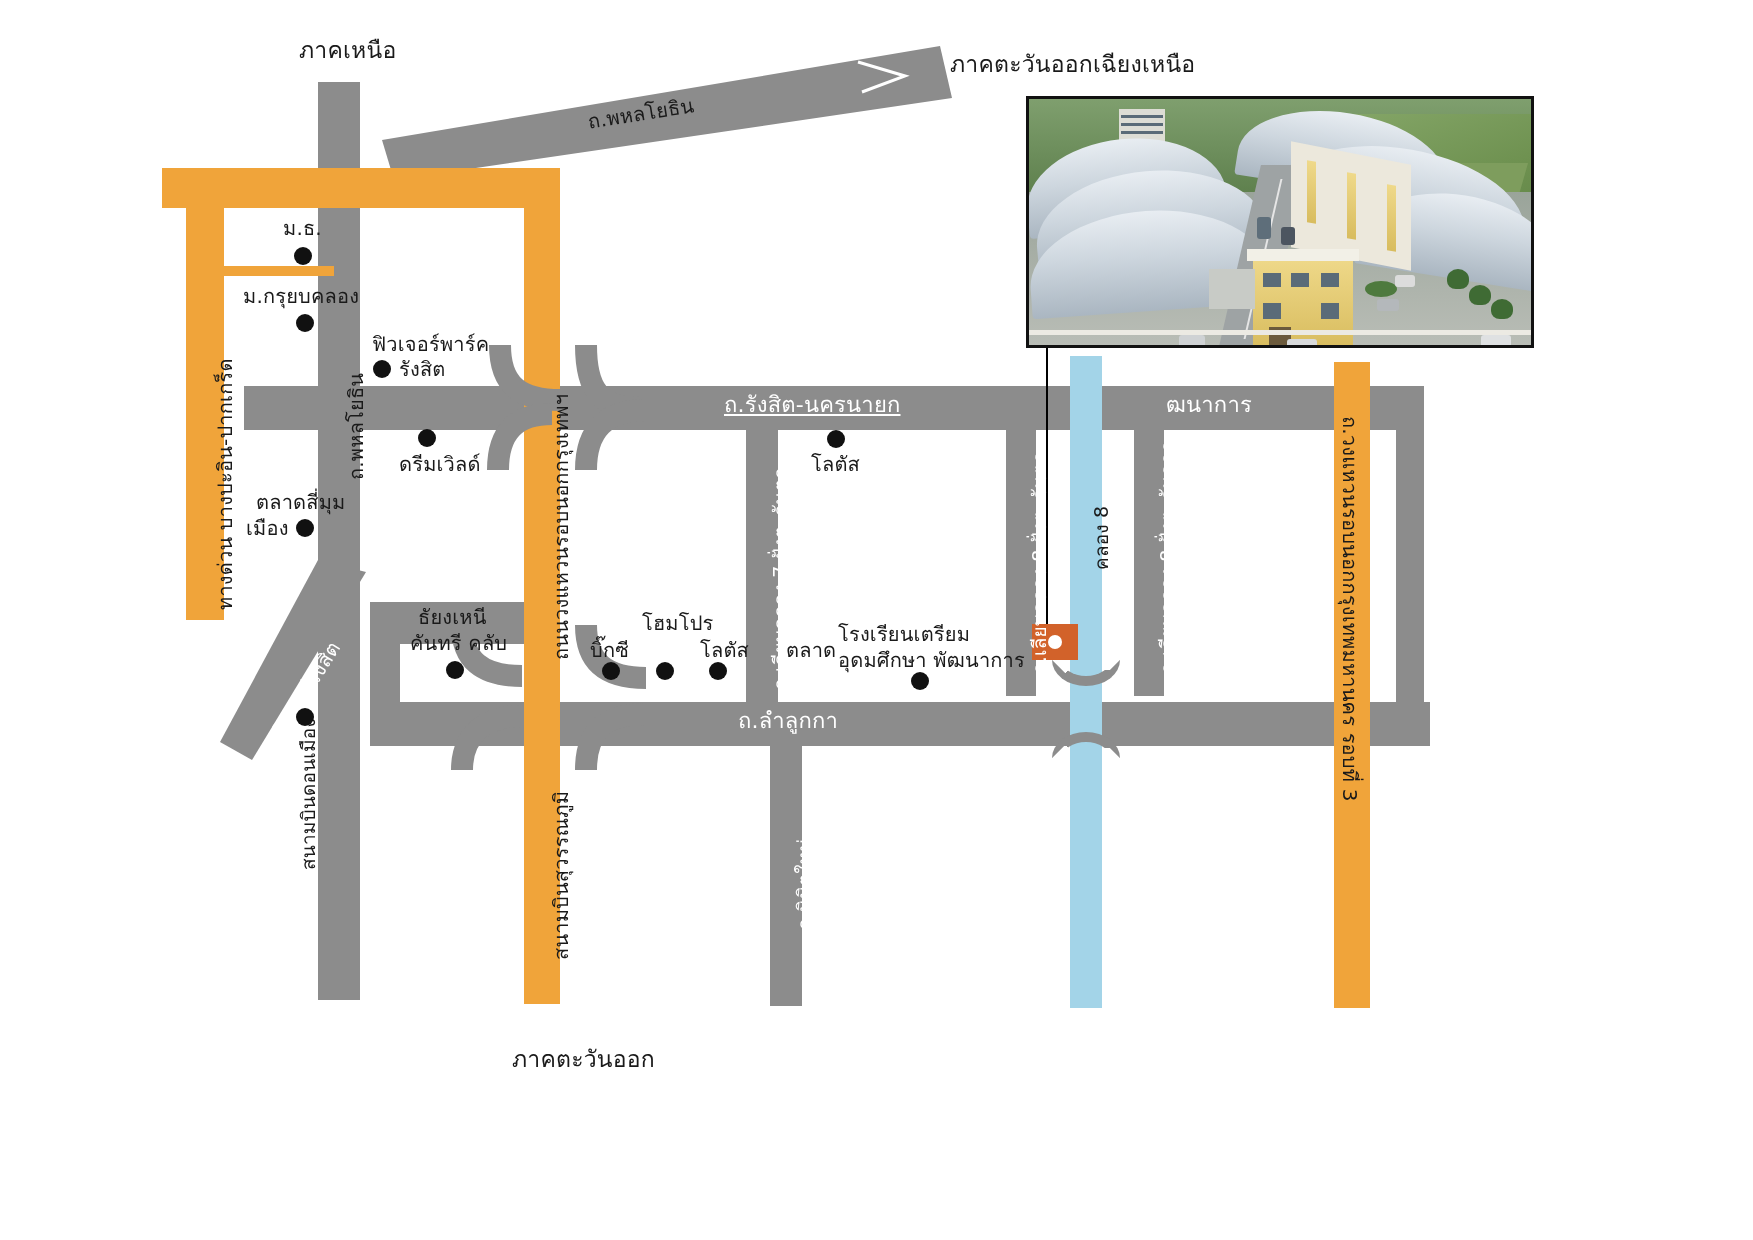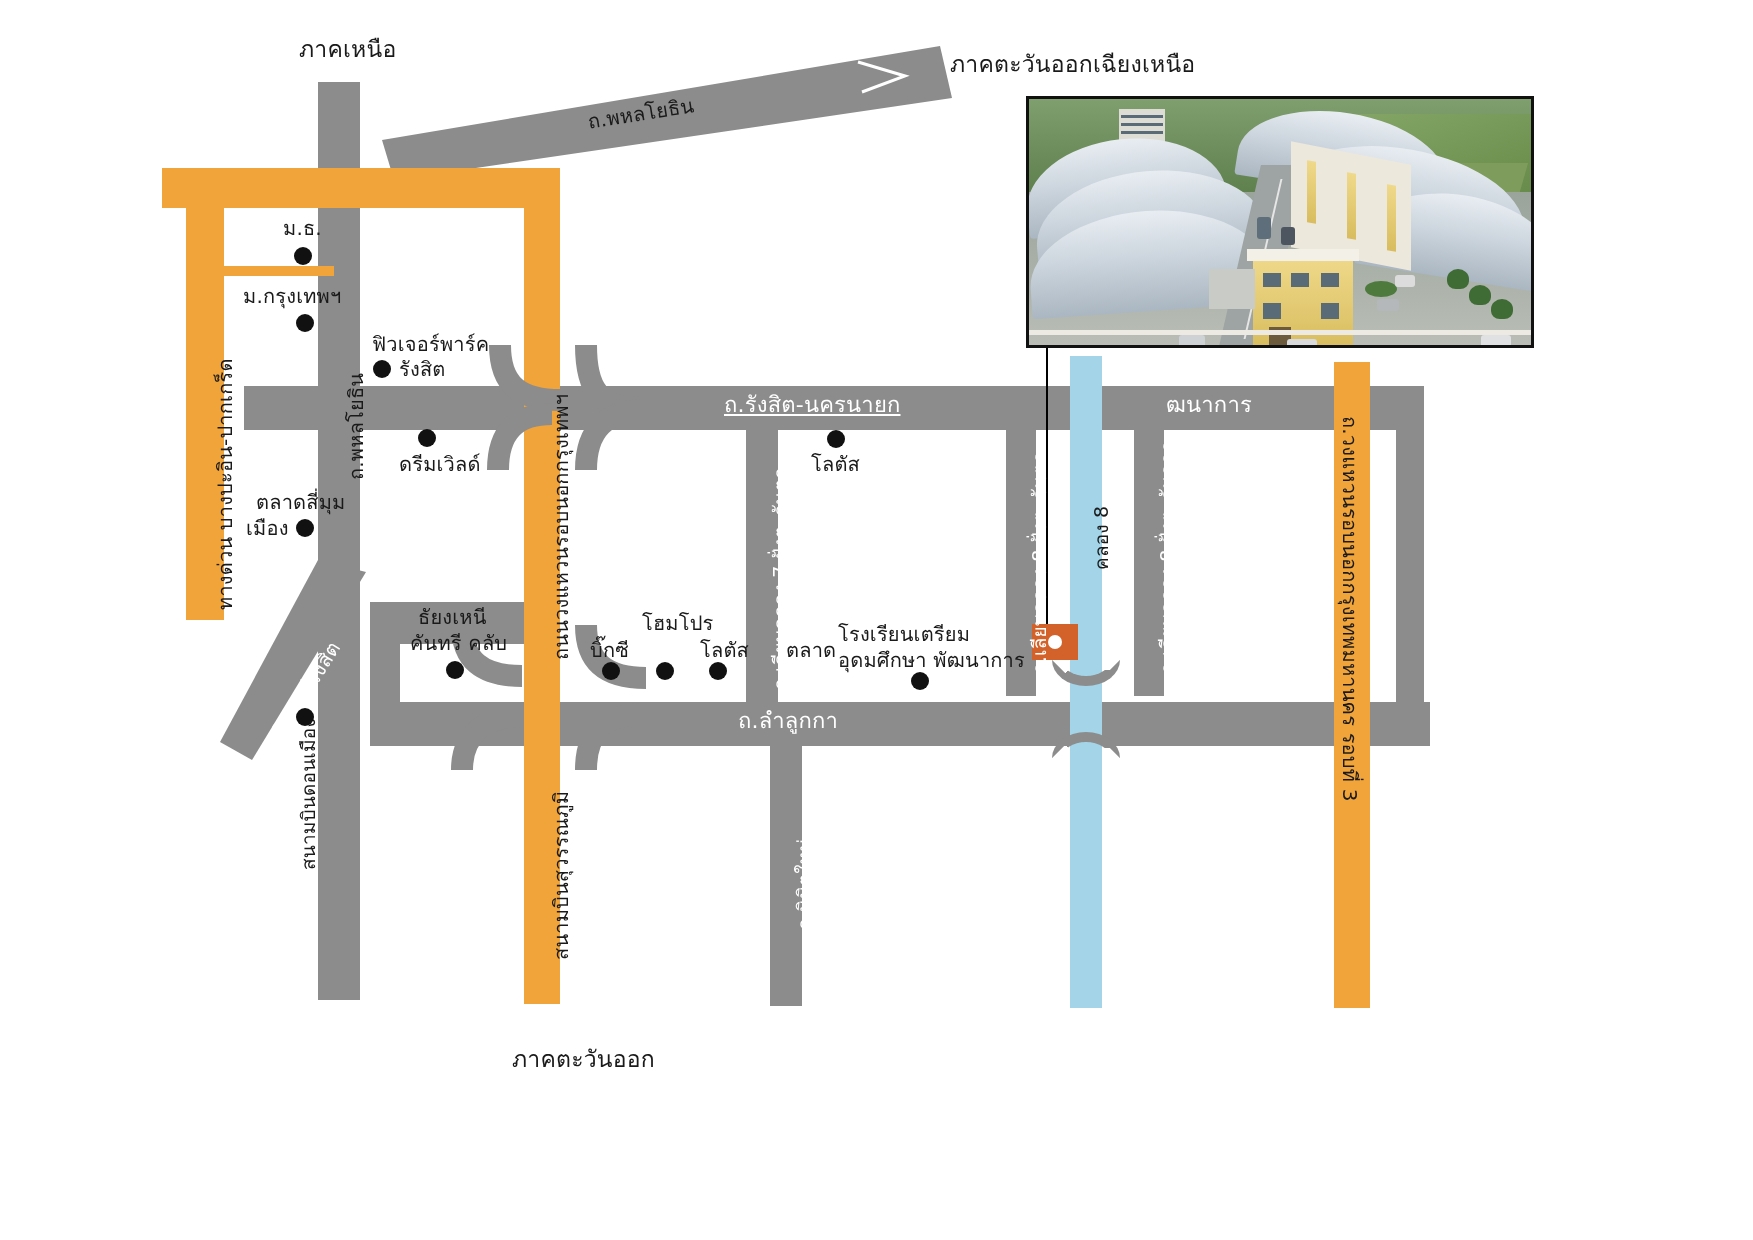--- a/index.html
+++ b/index.html
@@ -168,21 +168,21 @@
       <path d="M586,770 C586,730 606,714 646,714"></path>
       <path d="M462,770 C462,734 486,716 522,716"></path>
     </g>
   </svg>
 
   <div class="leader" style="left:1046px; top:348px; width:2px; height:292px;"></div>
   <div class="sitemark" style="left:1032px; top:624px; width:46px; height:36px;">
     <i></i>
   </div>
 
-  <div class="lbl big" style="left:299px; top:36px;font-family:Liberation Serif, serif;">ภาคเหนือ</div>
+  <div class="lbl big" style="left:299px; top:36px;">ภาคเหนือ</div>
 
   <div class="lbl big" style="left:950px; top:50px;">ภาคตะวันออกเฉียงเหนือ</div>
 
   <div class="lbl big" style="left:512px; top:1045px;">ภาคตะวันออก</div>
 
   <div class="lbl onroad" style="left:1166px; top:392px;">ฒนาการ</div>
 
   <div class="lbl" style="left:586px; top:110px; transform: rotate(-9deg); transform-origin:0 0;">ถ.พหลโยธิน</div>
 
   <div class="lbl" style="left:344px; top:480px; transform-origin:0 0; transform: rotate(-90deg);">ถ.พหลโยธิน</div>
@@ -209,21 +209,21 @@
 
   <div class="lbl" style="left:1362px; top:416px; transform-origin:0 0; transform: rotate(90deg);">ถ.วงแหวนรอบนอกกรุงเทพมหานคร รอบที่ 3</div>
 
   <div class="lbl small" style="left:297px; top:870px; transform-origin:0 0; transform: rotate(-90deg);">สนามบินดอนเมือง</div>
 
   <div class="lbl small" style="left:1090px; top:570px; transform-origin:0 0; transform: rotate(-90deg);">คลอง 8</div>
 
   <div class="lbl" style="left:283px; top:216px;">ม.ธ.</div>
   <div class="dot" style="left:294px; top:247px;"></div>
 
-  <div class="lbl" style="left:243px; top:284px;">ม.กรุงเทพฯ</div>
+  <div class="lbl" style="left:243px; top:284px;">ม.กรุยบคลอง</div>
   <div class="dot" style="left:296px; top:314px;"></div>
 
   <div class="lbl" style="left:372px; top:332px;">ฟิวเจอร์พาร์ค</div>
   <div class="lbl" style="left:399px; top:357px;">รังสิต</div>
   <div class="dot" style="left:373px; top:360px;"></div>
 
   <div class="dot" style="left:418px; top:429px;"></div>
   <div class="lbl" style="left:399px; top:452px;">ดรีมเวิลด์</div>
 
   <div class="lbl" style="left:256px; top:490px;">ตลาดสี่มุม</div>

